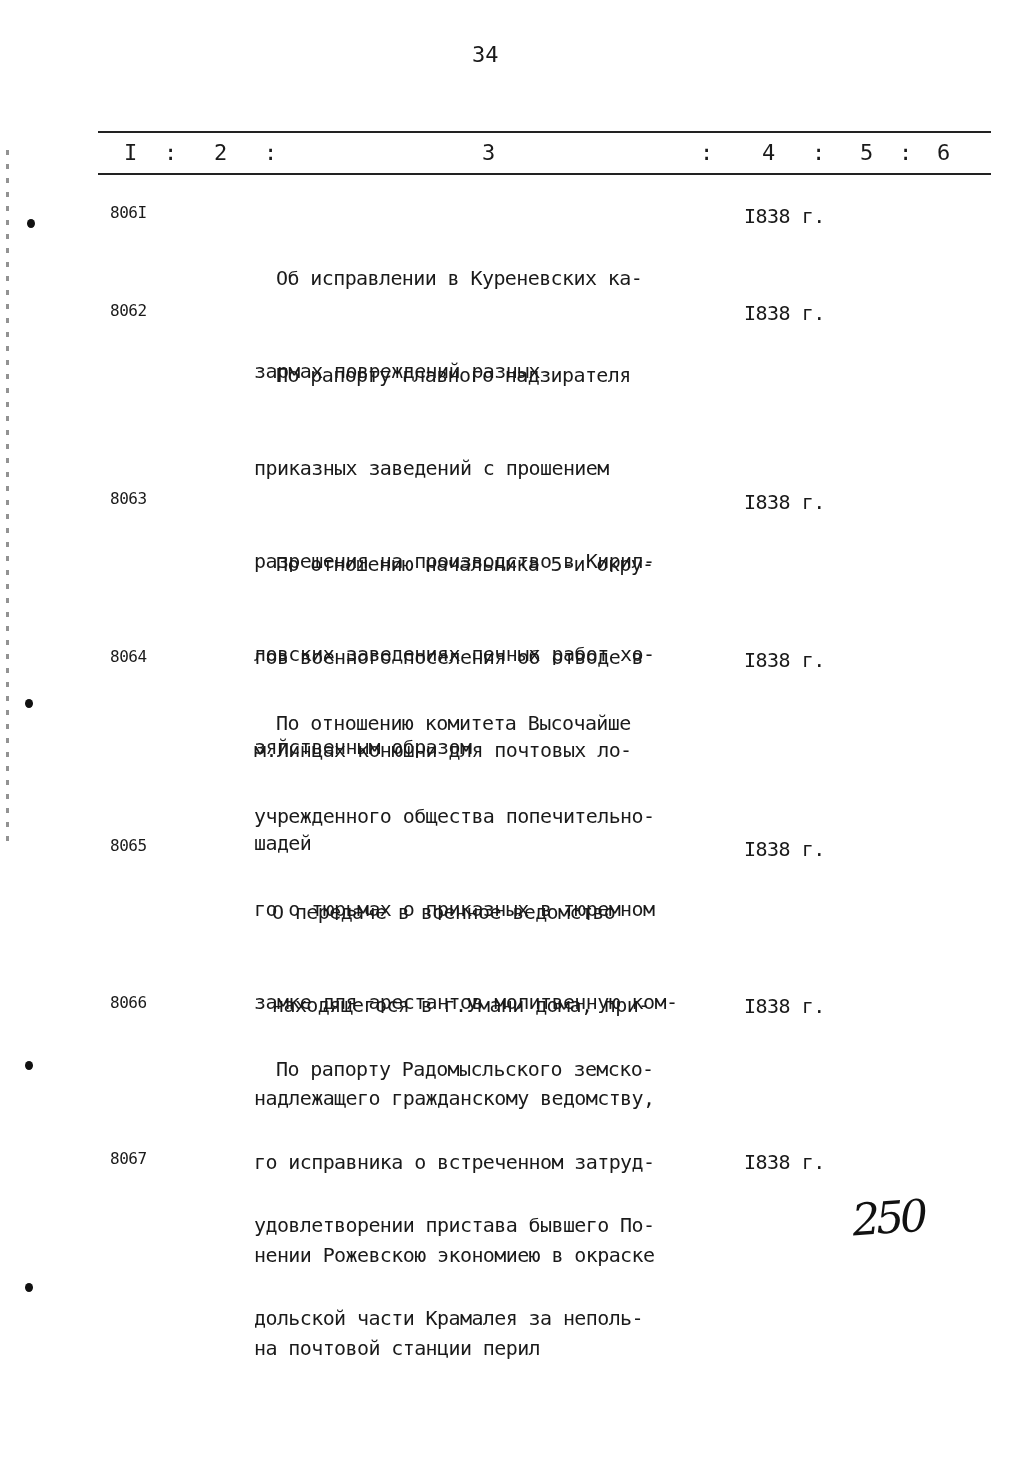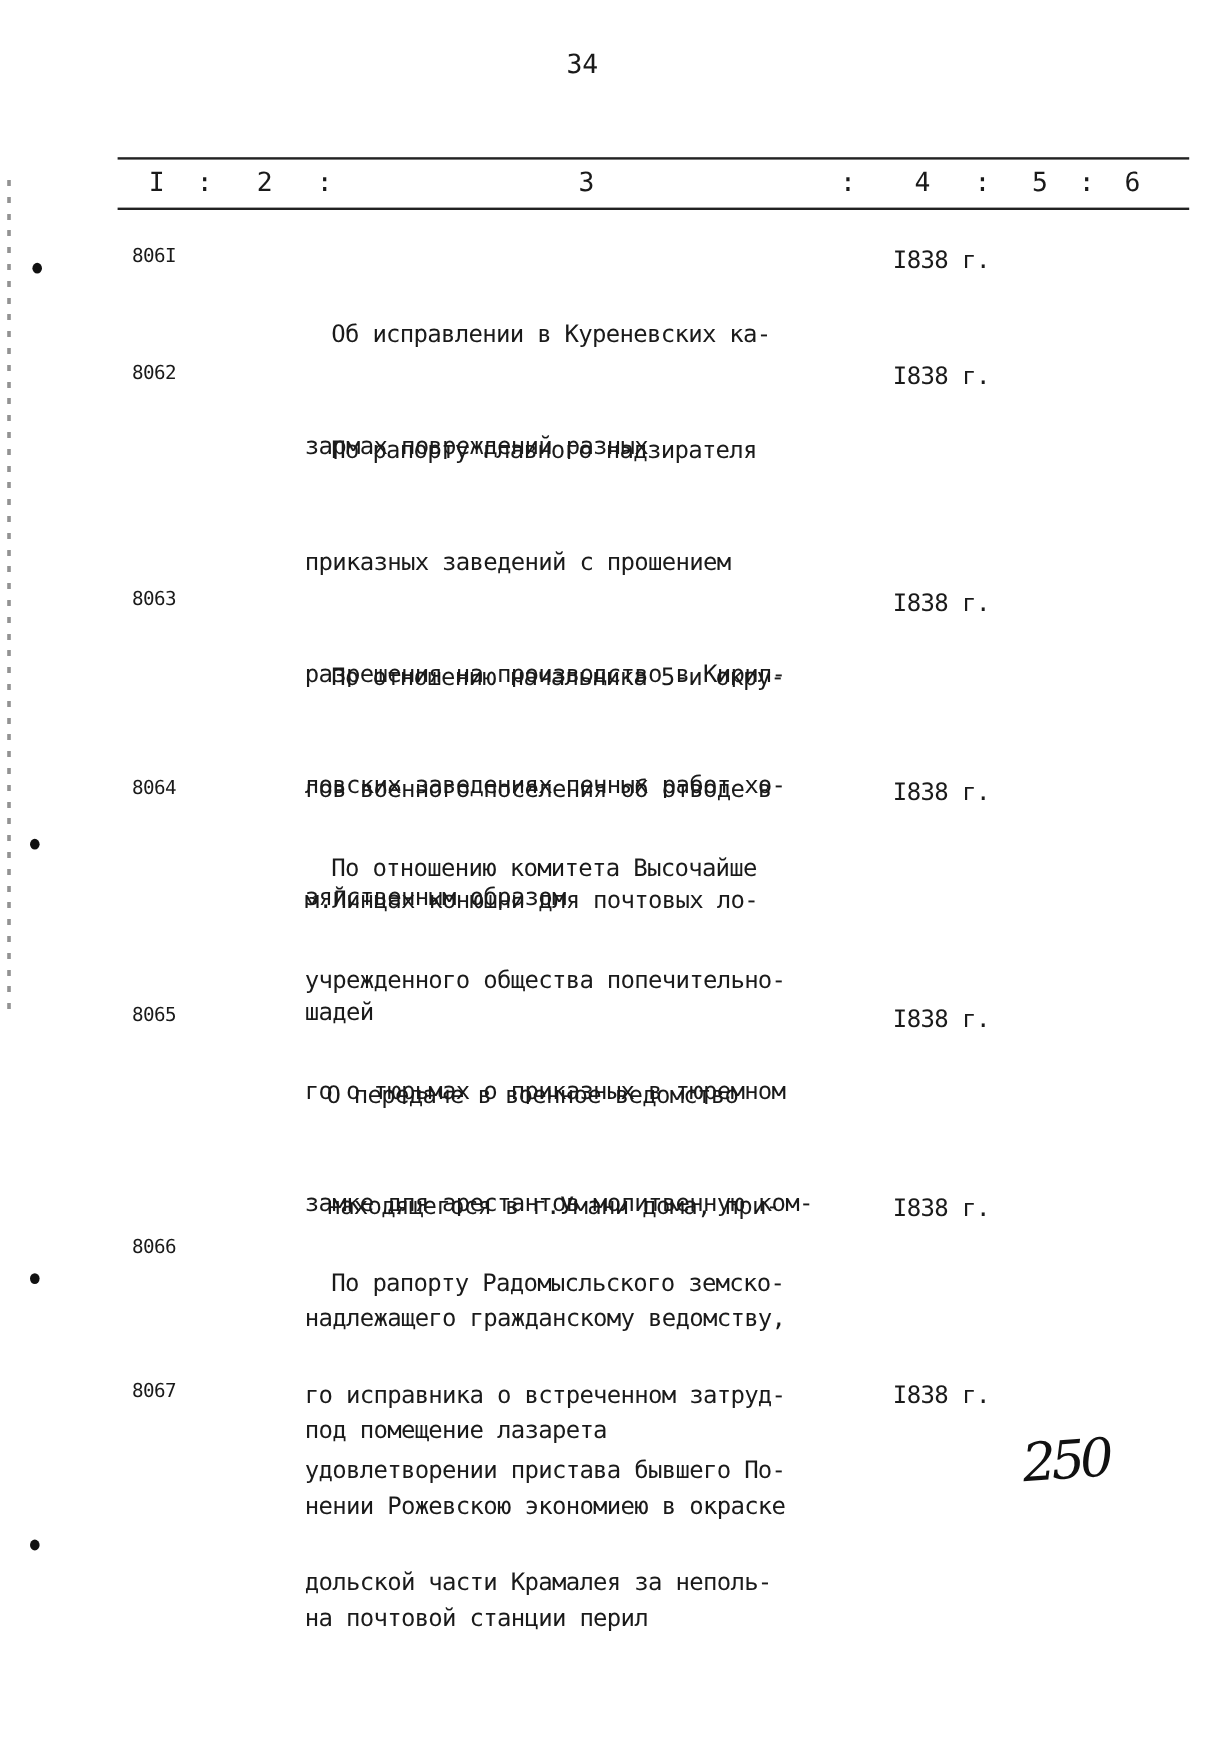--- a/index.html
+++ b/index.html
@@ -116,27 +116,26 @@
   </div>
   <span class="entry-year" style="top:648px">I838 г.</span>
 </div>
 
 <div>
   <span class="entry-id" style="top:836px">8065</span>
   <div class="entry-desc" style="top:835px">
     <div style="padding-left:18px">О передаче в военное ведомство</div>
     <div style="padding-left:18px">находящегося в г.Умани дома, при-</div>
     <div>надлежащего гражданскому ведомству,</div>
-    <div>под помещение лазарета</div>
   </div>
   <span class="entry-year" style="top:837px">I838 г.</span>
 </div>
 
 <div>
-  <span class="entry-id" style="top:1029px">8066</span>
+  <span class="entry-id" style="top:993px">8066</span>
   <div class="entry-desc" style="top:992px">
     <div style="padding-left:22px">По рапорту Радомысльского земско-</div>
     <div>го исправника о встреченном затруд-</div>
     <div>нении Рожевскою экономиею в окраске</div>
     <div>на почтовой станции перил</div>
   </div>
   <span class="entry-year" style="top:994px">I838 г.</span>
 </div>
 
 <div>

